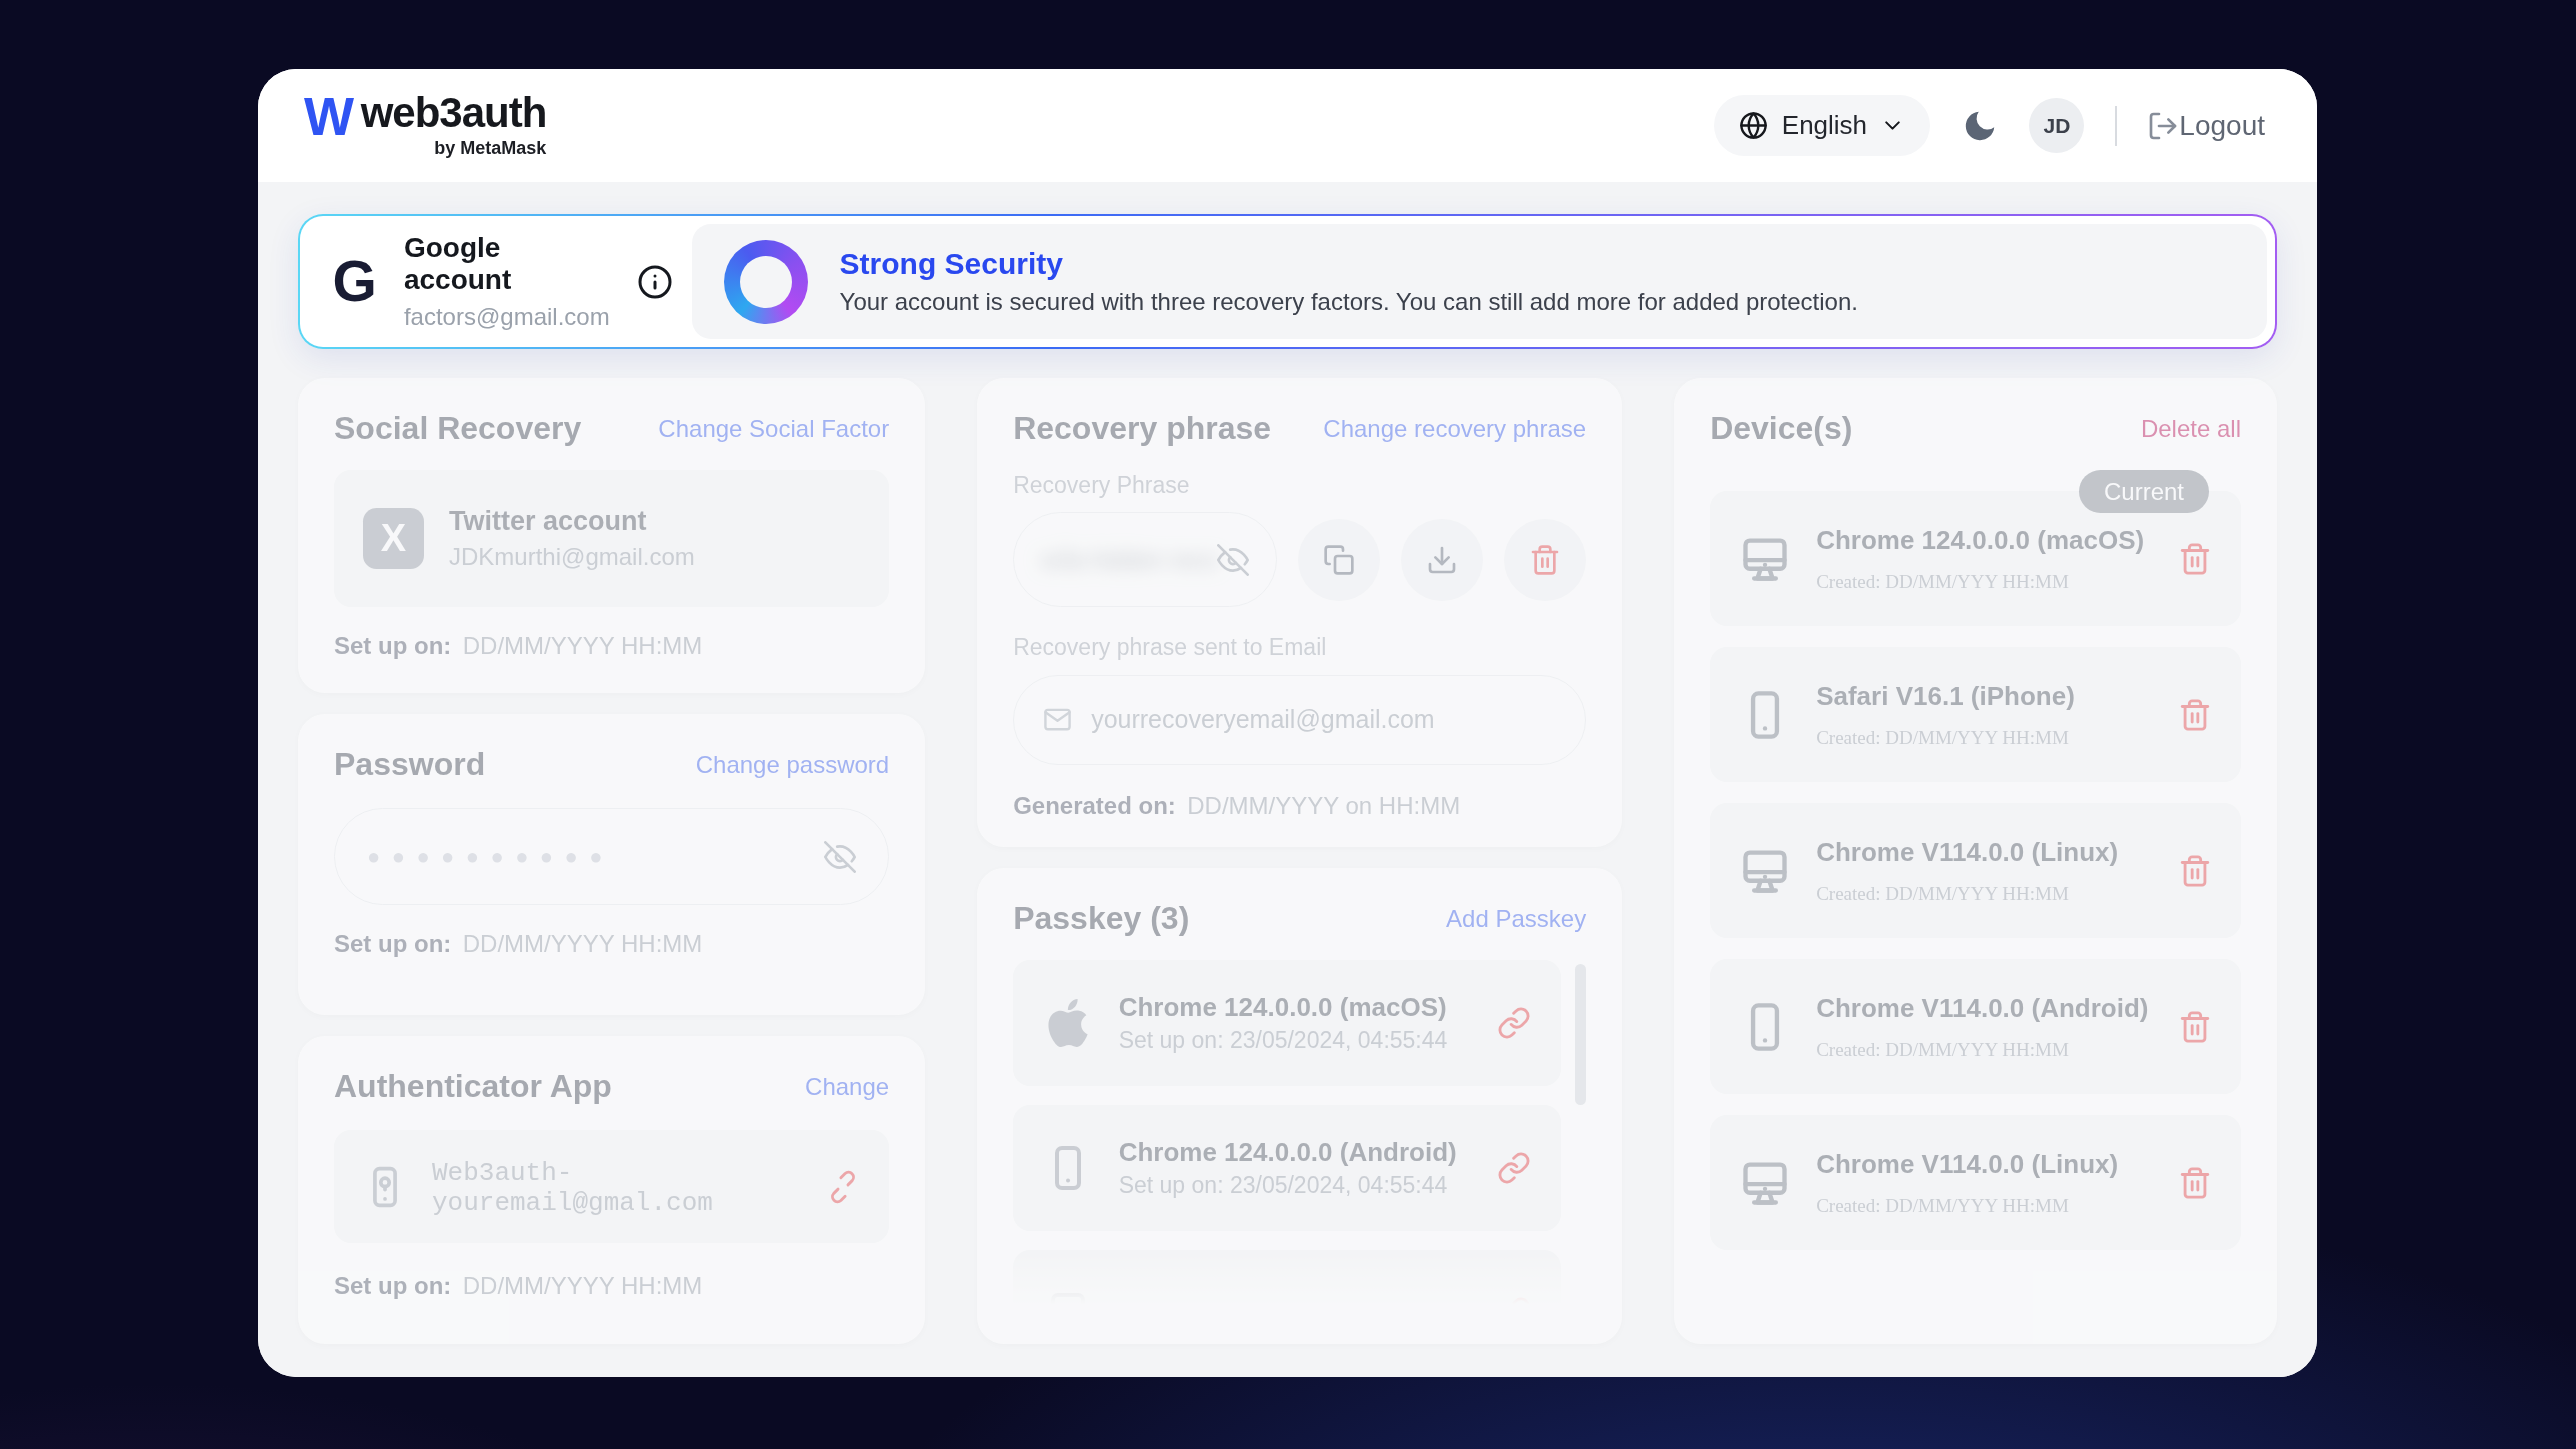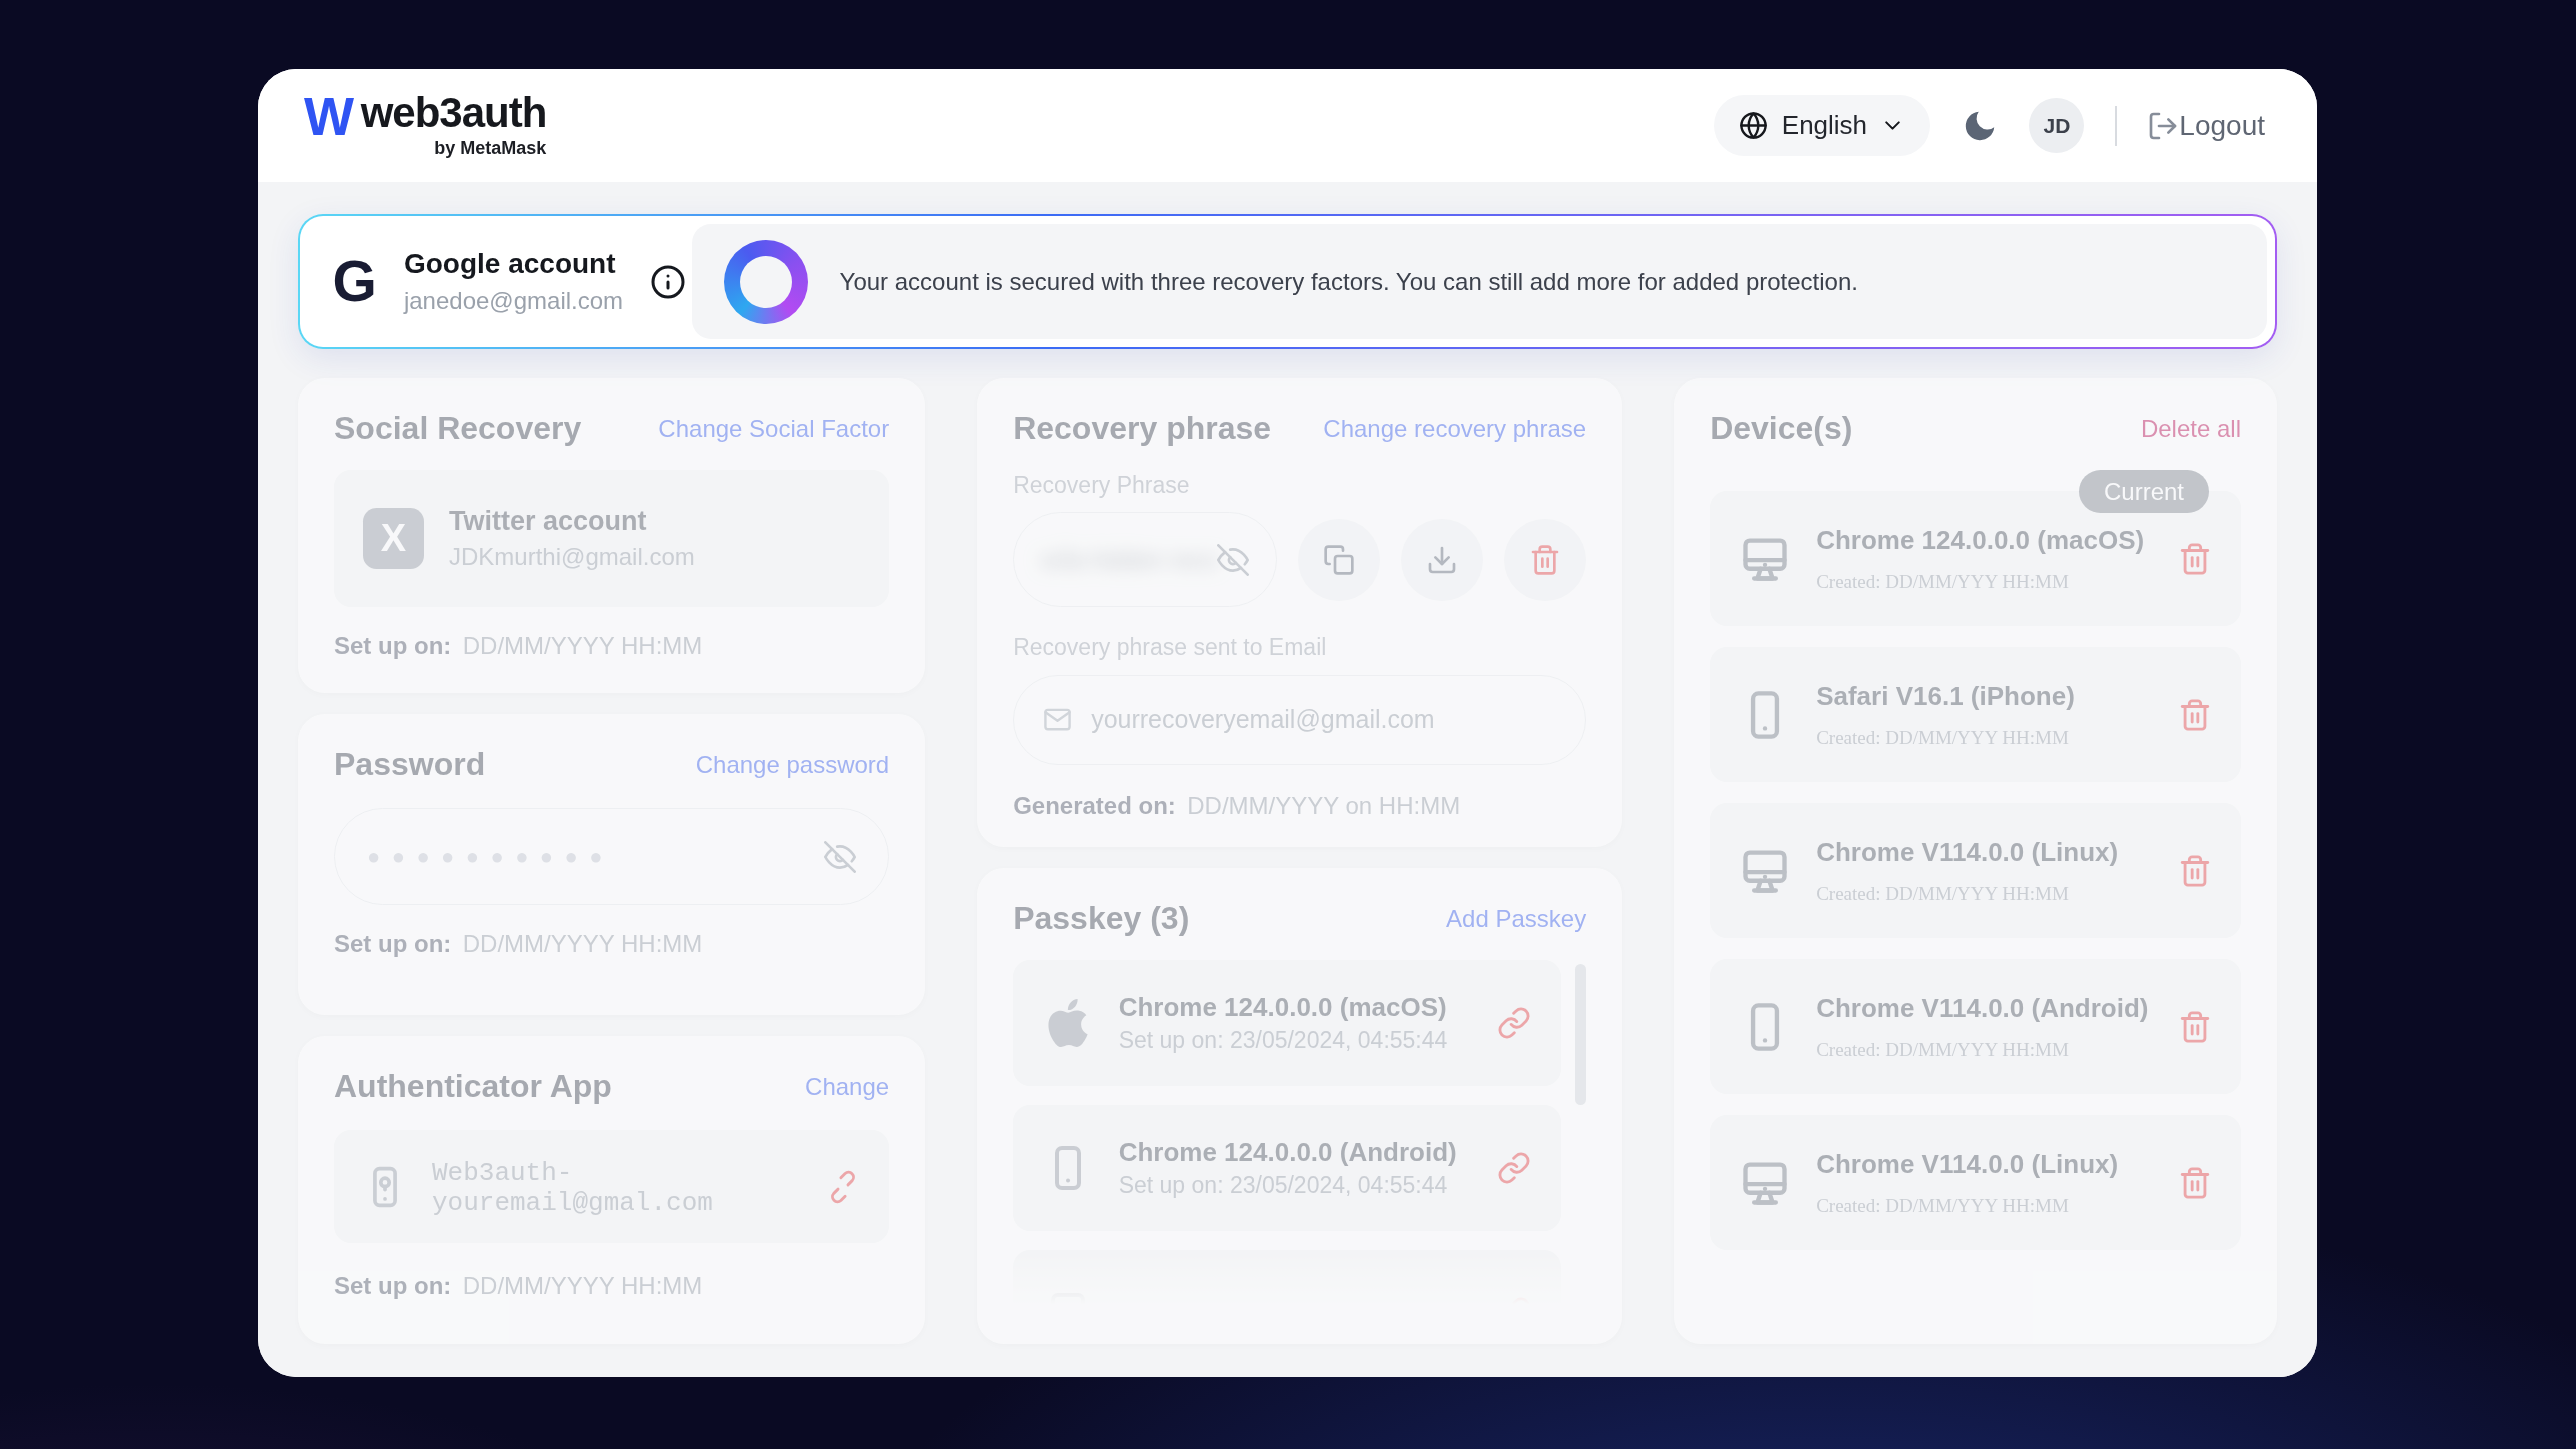--- a/index.html
+++ b/index.html
@@ -166,33 +166,34 @@
       </div>
     </div>
 
     <div class="content">
 
       <div class="banner">
         <div class="banner-left">
           <span class="g-mark">G</span>
           <div class="b-texts">
             <div class="b-title">Google account</div>
-            <div class="b-email">janedoe@gmail.com</div>
+            <div class="b-email">factors@gmail.com</div>
           </div>
           <span class="info-btn icon ic-info">
               <svg xmlns="http://www.w3.org/2000/svg" viewBox="0 0 24 24" fill="none" stroke="currentColor" stroke-width="2" stroke-linecap="round" stroke-linejoin="round">
                 <circle cx="12" cy="12" r="10"></circle>
                 <line x1="12" y1="16" x2="12" y2="12"></line>
                 <line x1="12" y1="8" x2="12.01" y2="8"></line>
               </svg>
             </span>
         </div>
         <div class="banner-right">
           <div class="ring"></div>
           <div class="sec-texts">
+            <div class="sec-title">Strong Security</div>
             <div class="sec-desc">Your account is secured with three recovery factors. You can still add more for added protection.</div>
           </div>
         </div>
       </div>
 
       <div class="grid">
 
         <div class="col col1">
           <div class="card" style="height:315px;">
             <div class="card-head">

